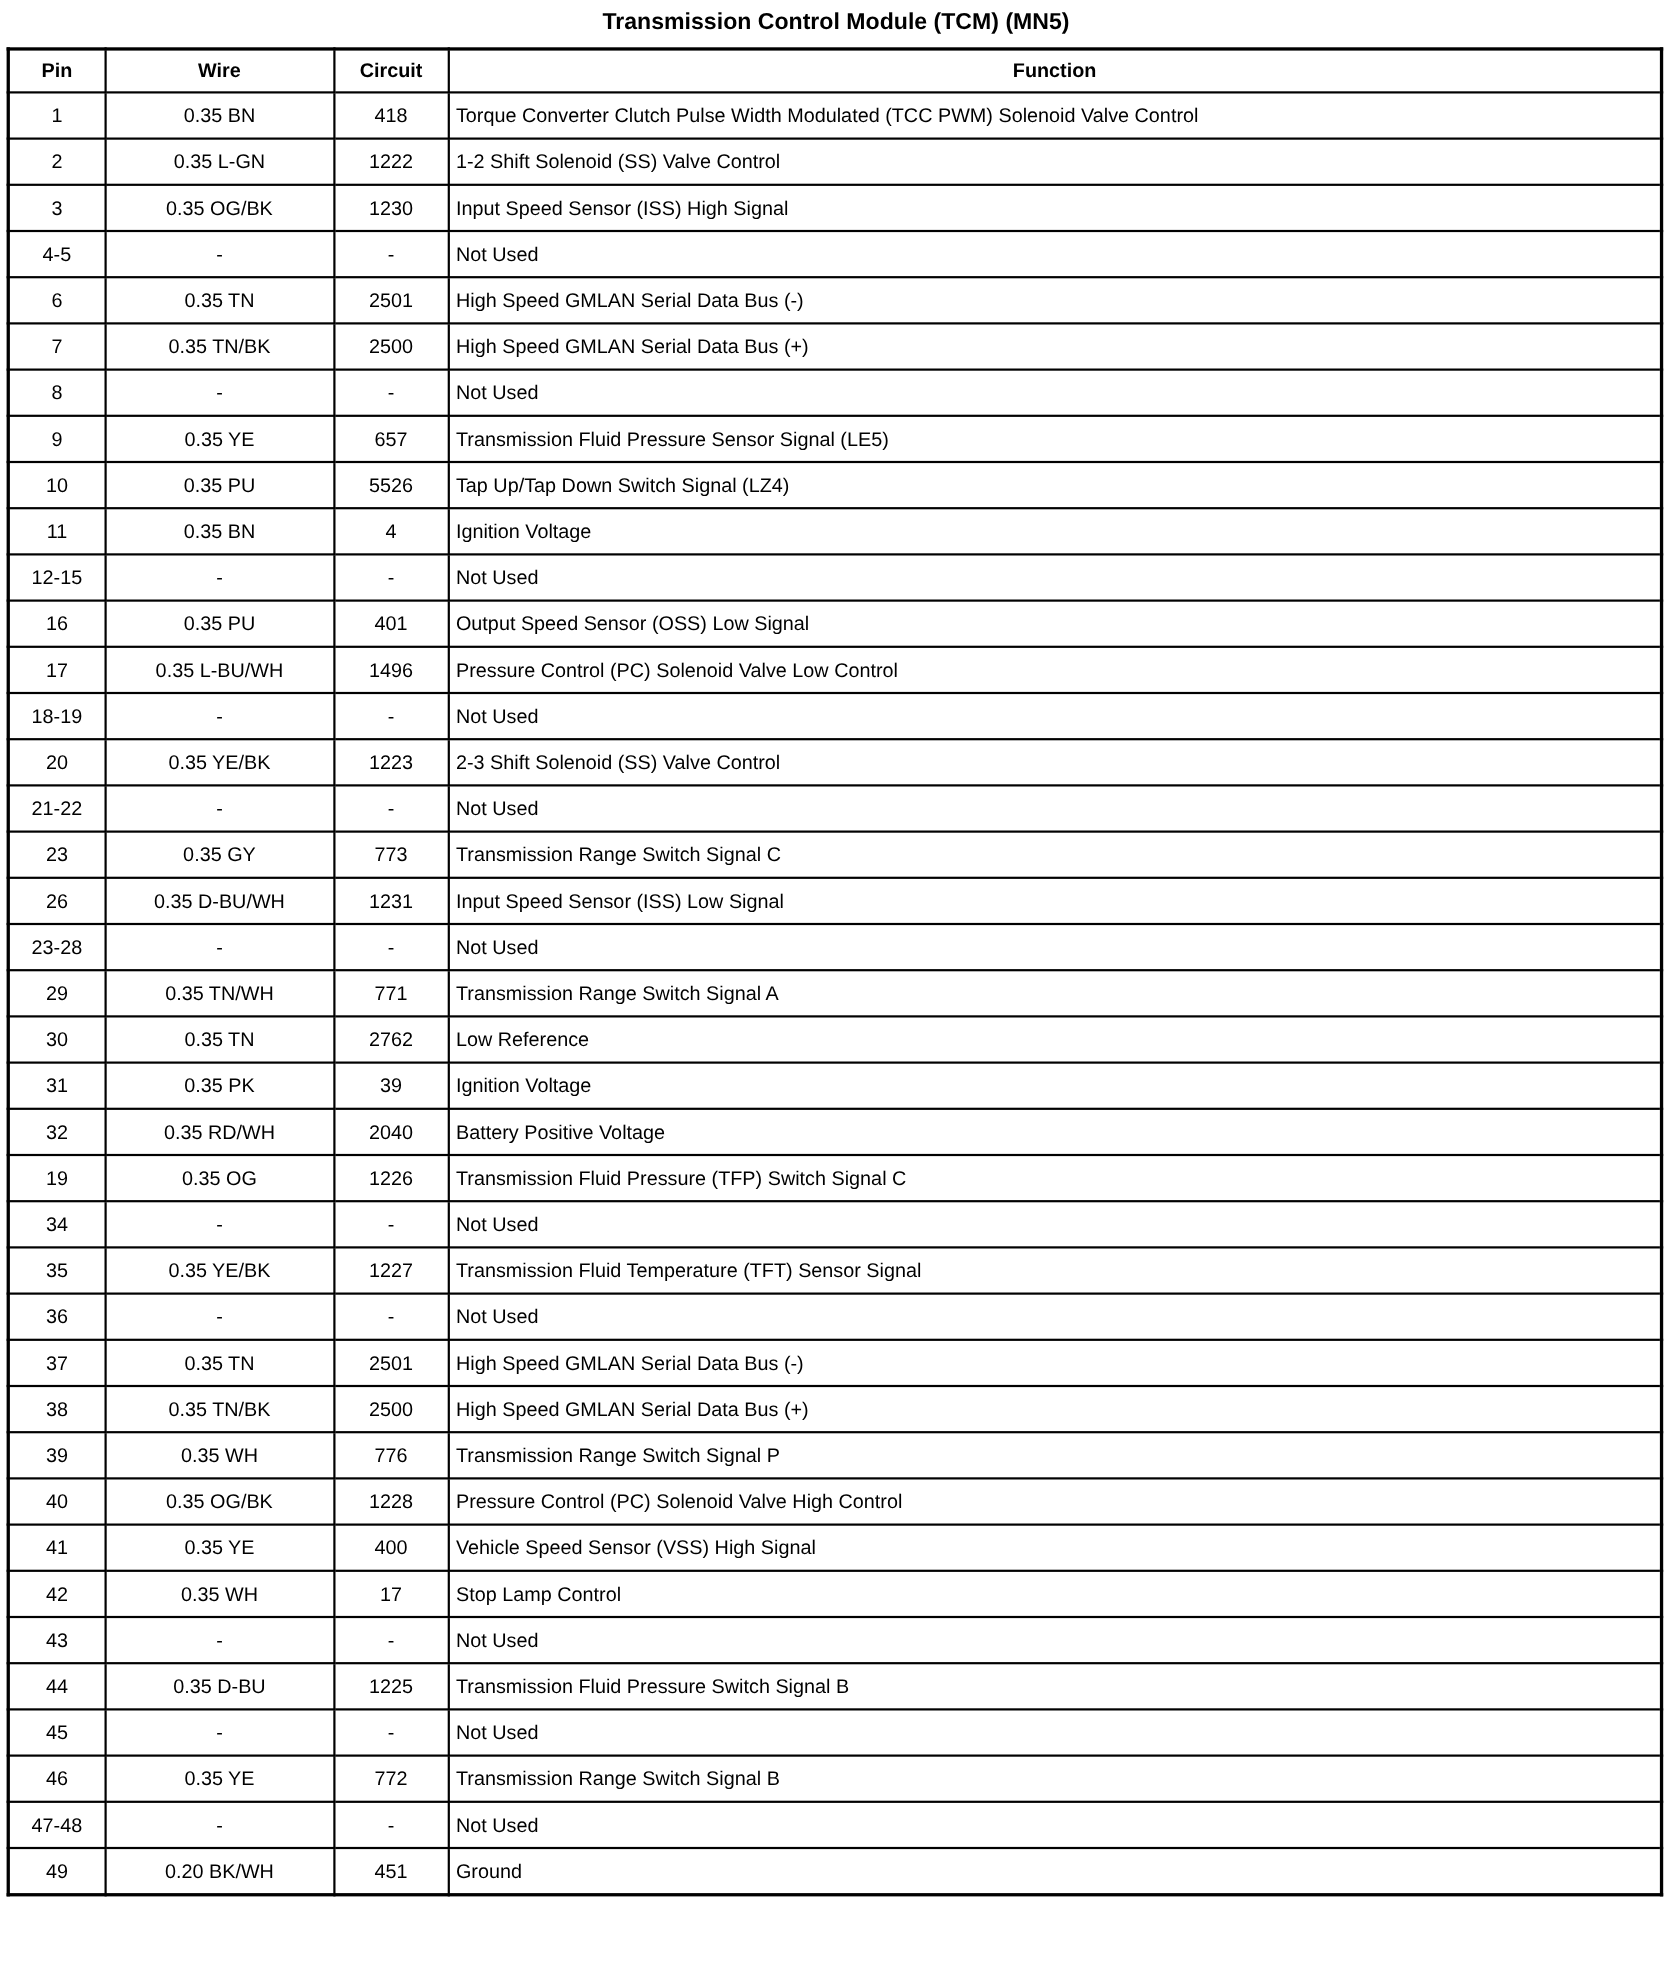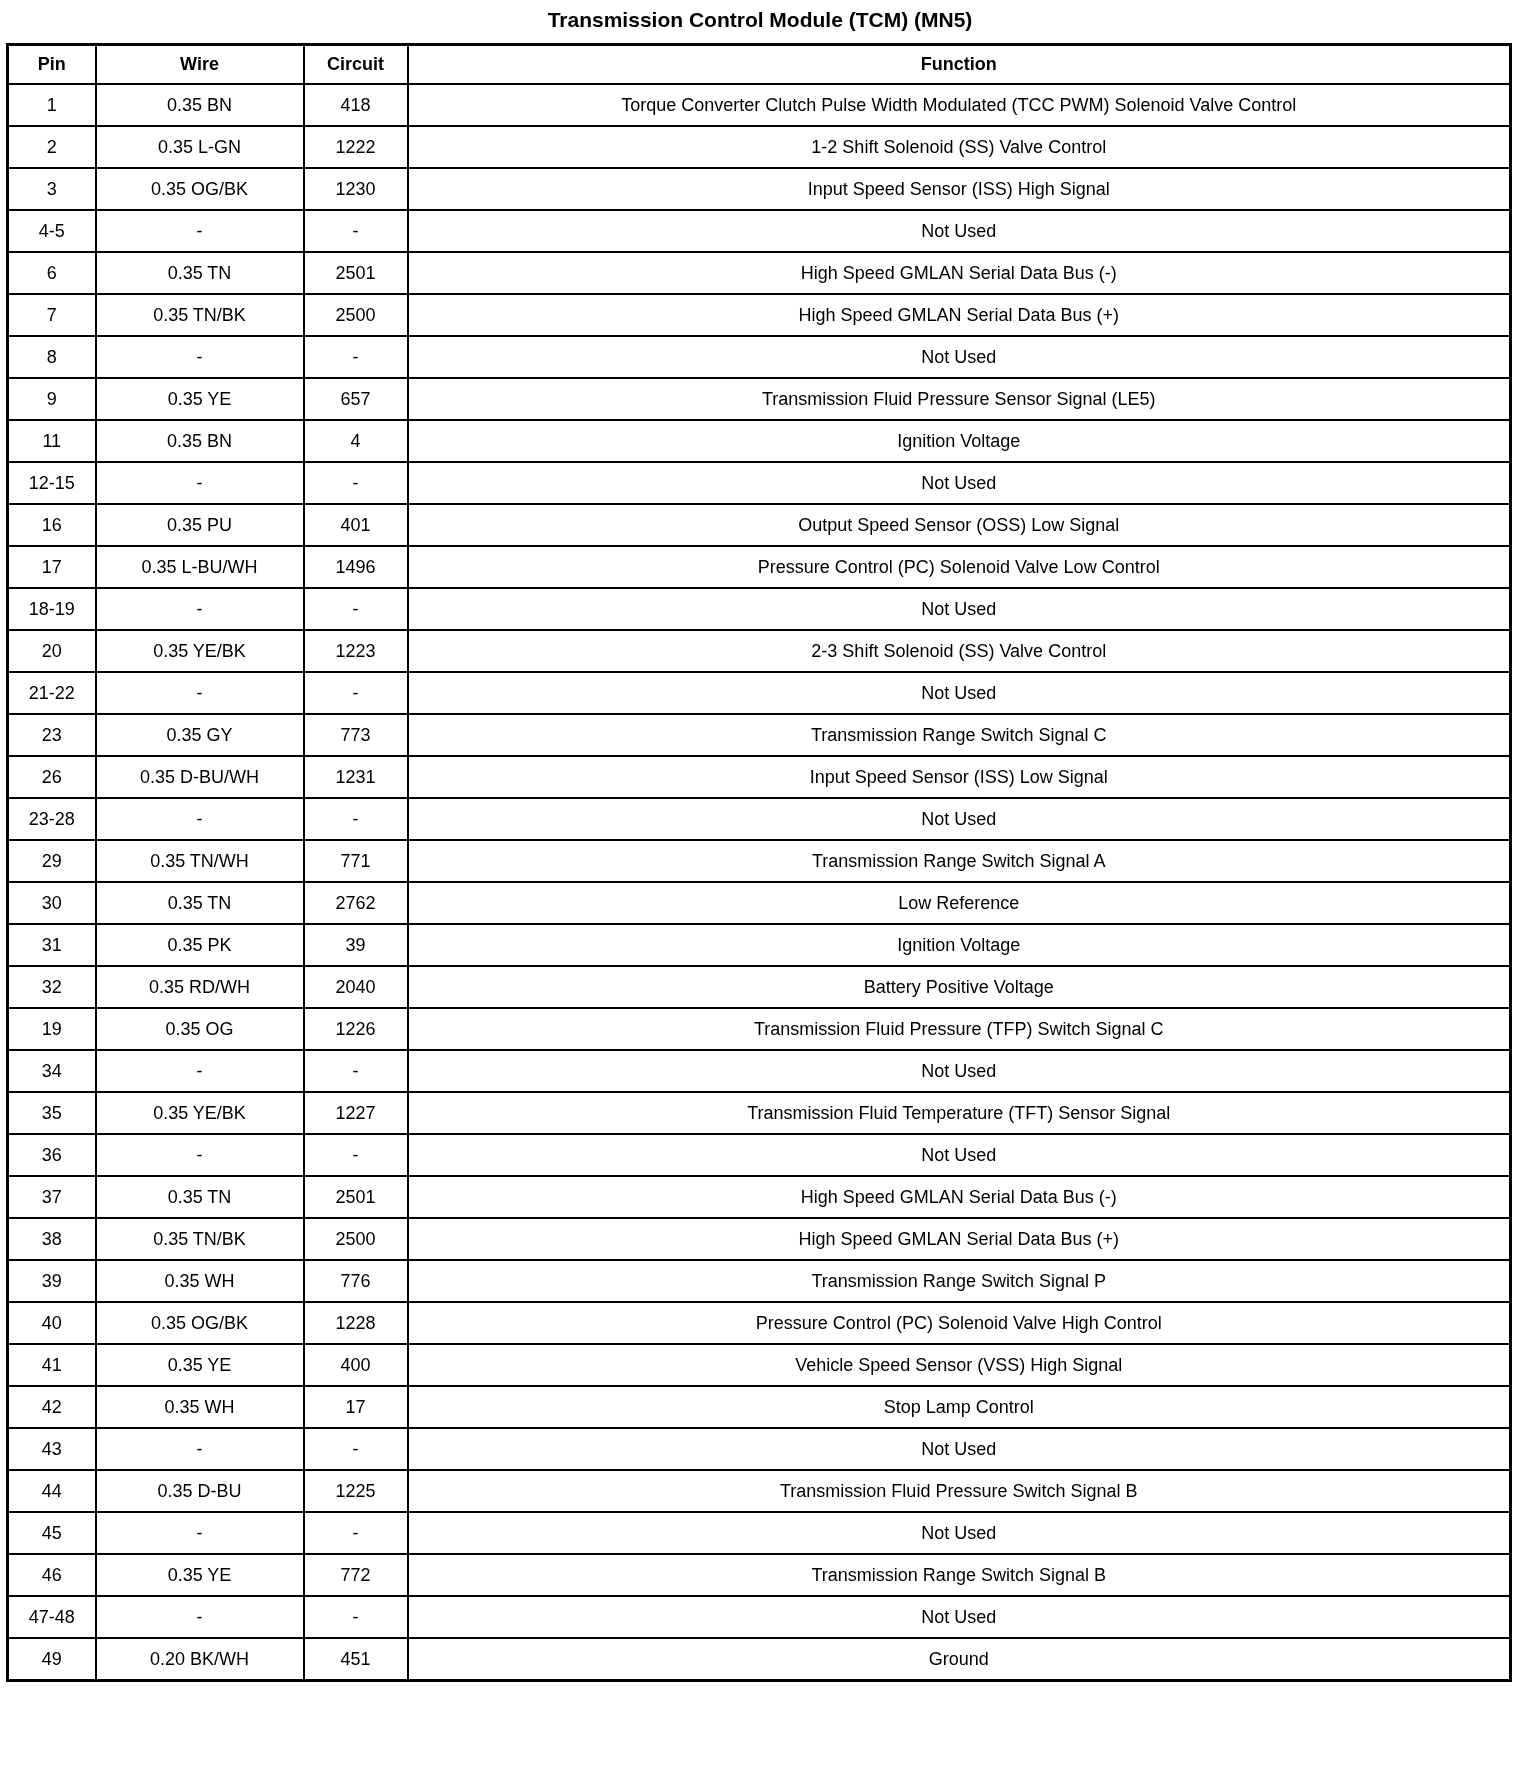--- a/index.html
+++ b/index.html
@@ -39,21 +39,21 @@
     white-space: nowrap;
     background: #ffffff;
   }
   table.pinout th {
     font-size: 18px;
     font-weight: bold;
     text-align: center;
     height: 37px;
   }
   td.center { text-align: center; }
-  td.func { text-align: center; padding-left: 8px; }
+  td.func { text-align: left; padding-left: 8px; }
   col.c-pin { width: 88px; }
   col.c-wire { width: 208px; }
   col.c-circuit { width: 104px; }
 </style>
 </head>
 <body>
 
 <div class="page">
   <div class="doc-title">Transmission Control Module (TCM) (MN5)</div>
 
@@ -115,20 +115,26 @@
           <td class="center">-</td>
           <td class="func">Not Used</td>
         </tr>
         <tr>
           <td class="center">9</td>
           <td class="center">0.35 YE</td>
           <td class="center">657</td>
           <td class="func">Transmission Fluid Pressure Sensor Signal (LE5)</td>
         </tr>
         <tr>
+          <td class="center">10</td>
+          <td class="center">0.35 PU</td>
+          <td class="center">5526</td>
+          <td class="func">Tap Up/Tap Down Switch Signal (LZ4)</td>
+        </tr>
+        <tr>
           <td class="center">11</td>
           <td class="center">0.35 BN</td>
           <td class="center">4</td>
           <td class="func">Ignition Voltage</td>
         </tr>
         <tr>
           <td class="center">12-15</td>
           <td class="center">-</td>
           <td class="center">-</td>
           <td class="func">Not Used</td>

